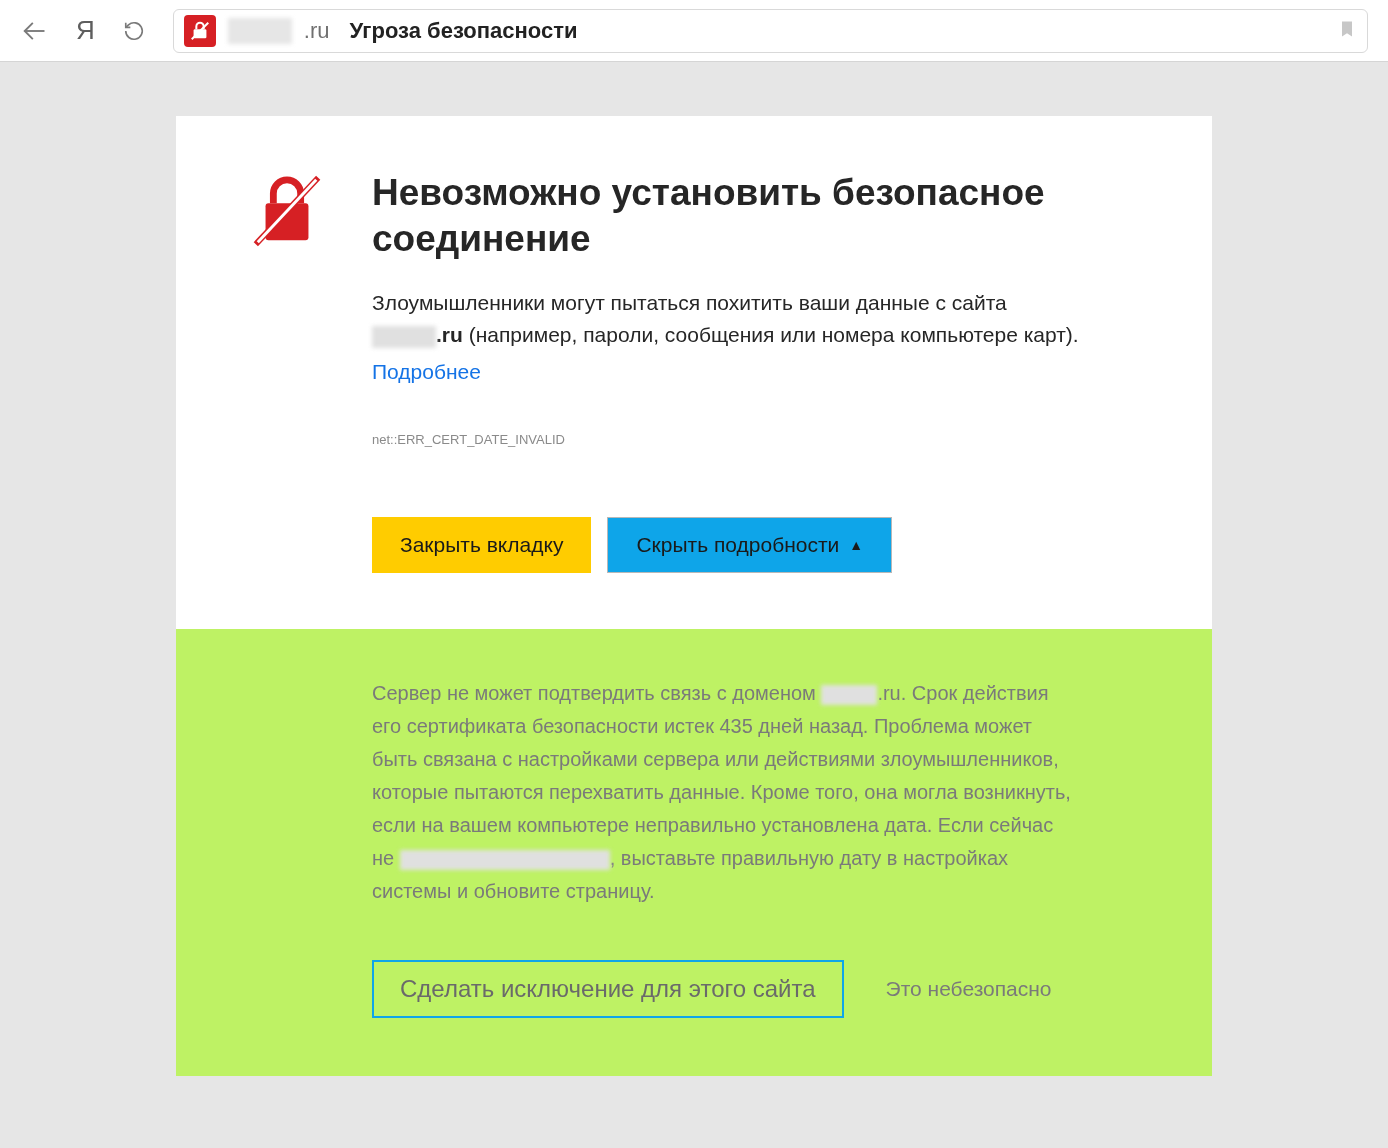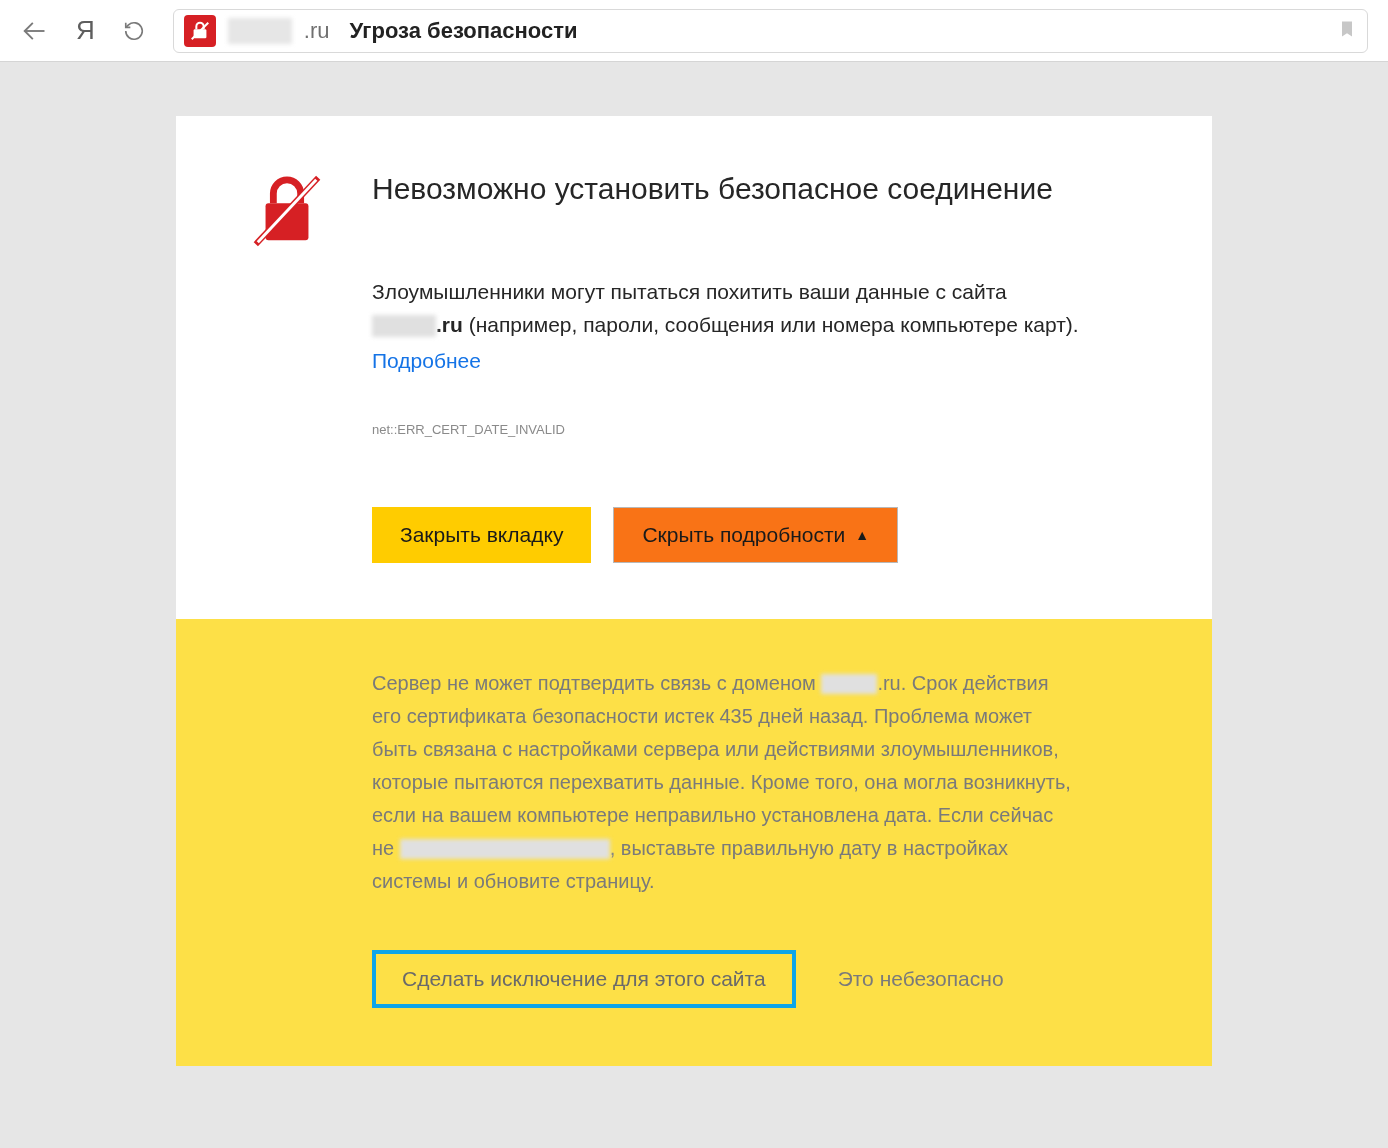--- a/index.html
+++ b/index.html
@@ -70,23 +70,23 @@
   background: #fff;
   padding: 54px 72px 56px 72px;
 }
 .card-header {
   display: flex;
   align-items: flex-start;
   gap: 46px;
 }
 .lock-icon svg { width: 78px; height: 82px; display: block; }
 .title {
-  font-size: 30px;
+  font-size: 37px;
   line-height: 1.25;
-  font-weight: 400;
+  font-weight: 700;
   color: #262626;
   max-width: 720px;
 }
 .body-section {
   margin-left: 124px;
   margin-top: 24px;
   font-size: 21px;
   line-height: 1.55;
   color: #262626;
 }
@@ -124,71 +124,71 @@
 .error-code {
   margin-left: 124px;
   margin-top: 44px;
   font-size: 13px;
   color: #8a8a8a;
 }
 .button-row {
   margin-left: 124px;
   margin-top: 70px;
   display: flex;
-  gap: 22px;
+  gap: 16px;
 }
 .btn {
   height: 56px;
   padding: 0 28px;
   font-size: 21px;
   display: flex;
   align-items: center;
   cursor: pointer;
   border: none;
   font-family: inherit;
 }
 .btn-primary {
   background: #ffcc00;
   color: #1a1a1a;
 }
 .btn-secondary {
-  background: #f97316;
+  background: #0ea5e9;
   border: 1px solid #b8b8b8;
   color: #1a1a1a;
 }
 .btn-secondary .tri {
   margin-left: 10px;
   font-size: 14px;
 }
 
 
 .details-panel {
-  background: #fde047;
+  background: #bef264;
   padding: 48px 72px 58px 72px;
 }
 .details-text {
   margin-left: 124px;
   font-size: 20px;
   line-height: 1.65;
   color: #7a7a7a;
   max-width: 700px;
 }
 .details-buttons {
   margin-left: 124px;
   margin-top: 52px;
   display: flex;
   align-items: center;
   gap: 42px;
 }
 .btn-outline {
   height: 58px;
   padding: 0 26px;
-  border: 4px solid #0ea5e9;
+  border: 2px solid #0ea5e9;
   background: transparent;
-  font-size: 21px;
+  font-size: 24px;
   color: #6a6a6a;
   cursor: pointer;
   font-family: inherit;
 }
 .unsafe-link {
   font-size: 21px;
   color: #7a7a7a;
   cursor: pointer;
 }
 </style>

